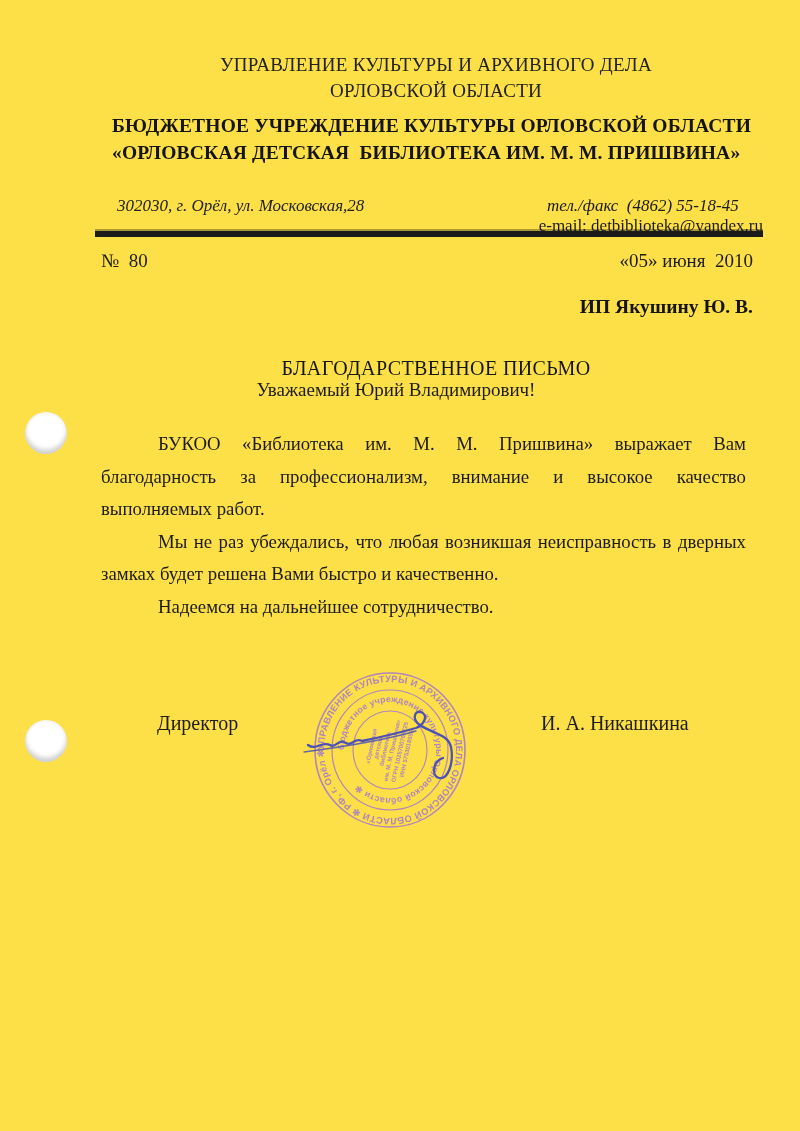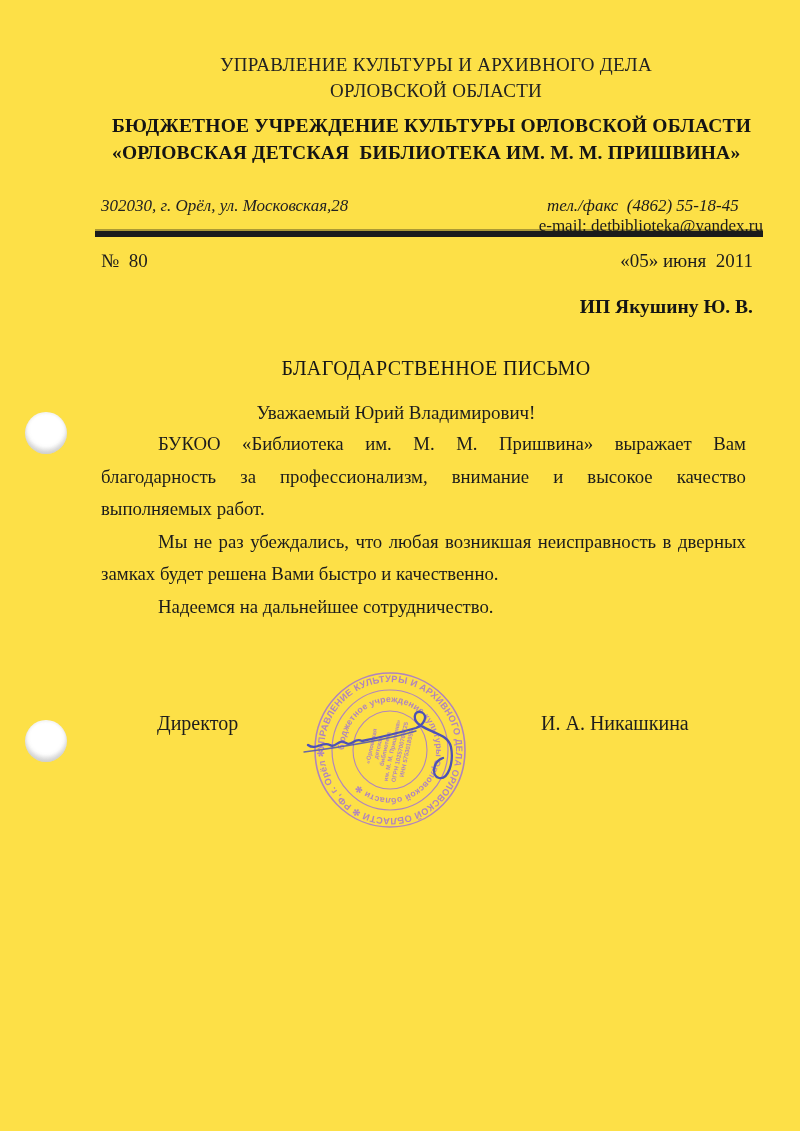--- a/index.html
+++ b/index.html
@@ -21,39 +21,39 @@
     left:100px;top:52px;width:672px;
     text-align:center;font-size:19px;line-height:26px;
     letter-spacing:.3px;color:#222;
   }
   .orgname{
     left:112px;top:112px;width:660px;
     font-weight:bold;font-size:19.5px;line-height:27px;
     letter-spacing:.2px;color:#141414;
   }
   .contact-row{left:101px;top:196px;width:662px;display:flex;justify-content:space-between;align-items:flex-start;}
-  .addr{font-style:italic;font-size:17px;color:#222;}
+  .addr{font-style:italic;font-size:17px;color:#222;margin-left:16px;}
   .contact-right{text-align:center;font-size:17px;line-height:20px;color:#1b1b1b;}
   .phone{font-style:italic;padding-right:16px;}
   .email{text-decoration:underline;text-underline-offset:2px;}
 
   .rule{
     left:95px;top:231px;width:668px;height:6px;
     background:#1b1b1b;
     box-shadow:0 -2px 0 rgba(20,20,20,.35);
   }
 
   .ref-row{left:101px;top:250px;width:652px;display:flex;justify-content:space-between;font-size:19px;color:#1d1d1d;}
   .recipient{left:0;top:296px;width:753px;text-align:right;font-weight:bold;font-size:19.5px;color:#141414;}
 
   .title{
     left:100px;top:357px;width:672px;text-align:center;
     font-weight:normal;font-size:20px;letter-spacing:.4px;color:#161616;
   }
-  .salutation{left:100px;top:402px;width:592px;text-align:center;font-size:19px;color:#1d1d1d;}
+  .salutation{left:100px;top:379px;width:592px;text-align:center;font-size:19px;color:#1d1d1d;}
 
   .body-text{
     left:101px;top:428px;width:645px;
     font-size:18.8px;line-height:32.6px;color:#1c1c1c;
   }
   .bodyline{display:block;text-align:left;}
   .bodyline.stretch{text-align:justify;text-align-last:justify;}
   .bodyline.indent{text-indent:57px;}
 
   .sig-position{left:157px;top:712px;font-size:20px;color:#1d1d1d;}
@@ -98,21 +98,21 @@
     <div class="contact-right">
       <div class="phone pre">тел./факс  (4862) 55-18-45</div>
       <div class="email">e-mail: detbiblioteka@yandex.ru</div>
     </div>
   </div>
 
   <div class="abs rule"></div>
 
   <div class="abs ref-row">
     <div class="pre">№  80</div>
-    <div class="pre">«05» июня  2011</div>
+    <div class="pre">«05» июня  2010</div>
   </div>
 
   <div class="abs recipient">ИП Якушину Ю. В.</div>
 
   <div class="abs title">БЛАГОДАРСТВЕННОЕ ПИСЬМО</div>
   <div class="abs salutation">Уважаемый Юрий Владимирович!</div>
 
   <div class="abs body-text">
     <span class="bodyline indent stretch">БУКОО «Библиотека им. М. М. Пришвина» выражает Вам</span>
     <span class="bodyline stretch">благодарность за профессионализм, внимание и высокое качество</span>

